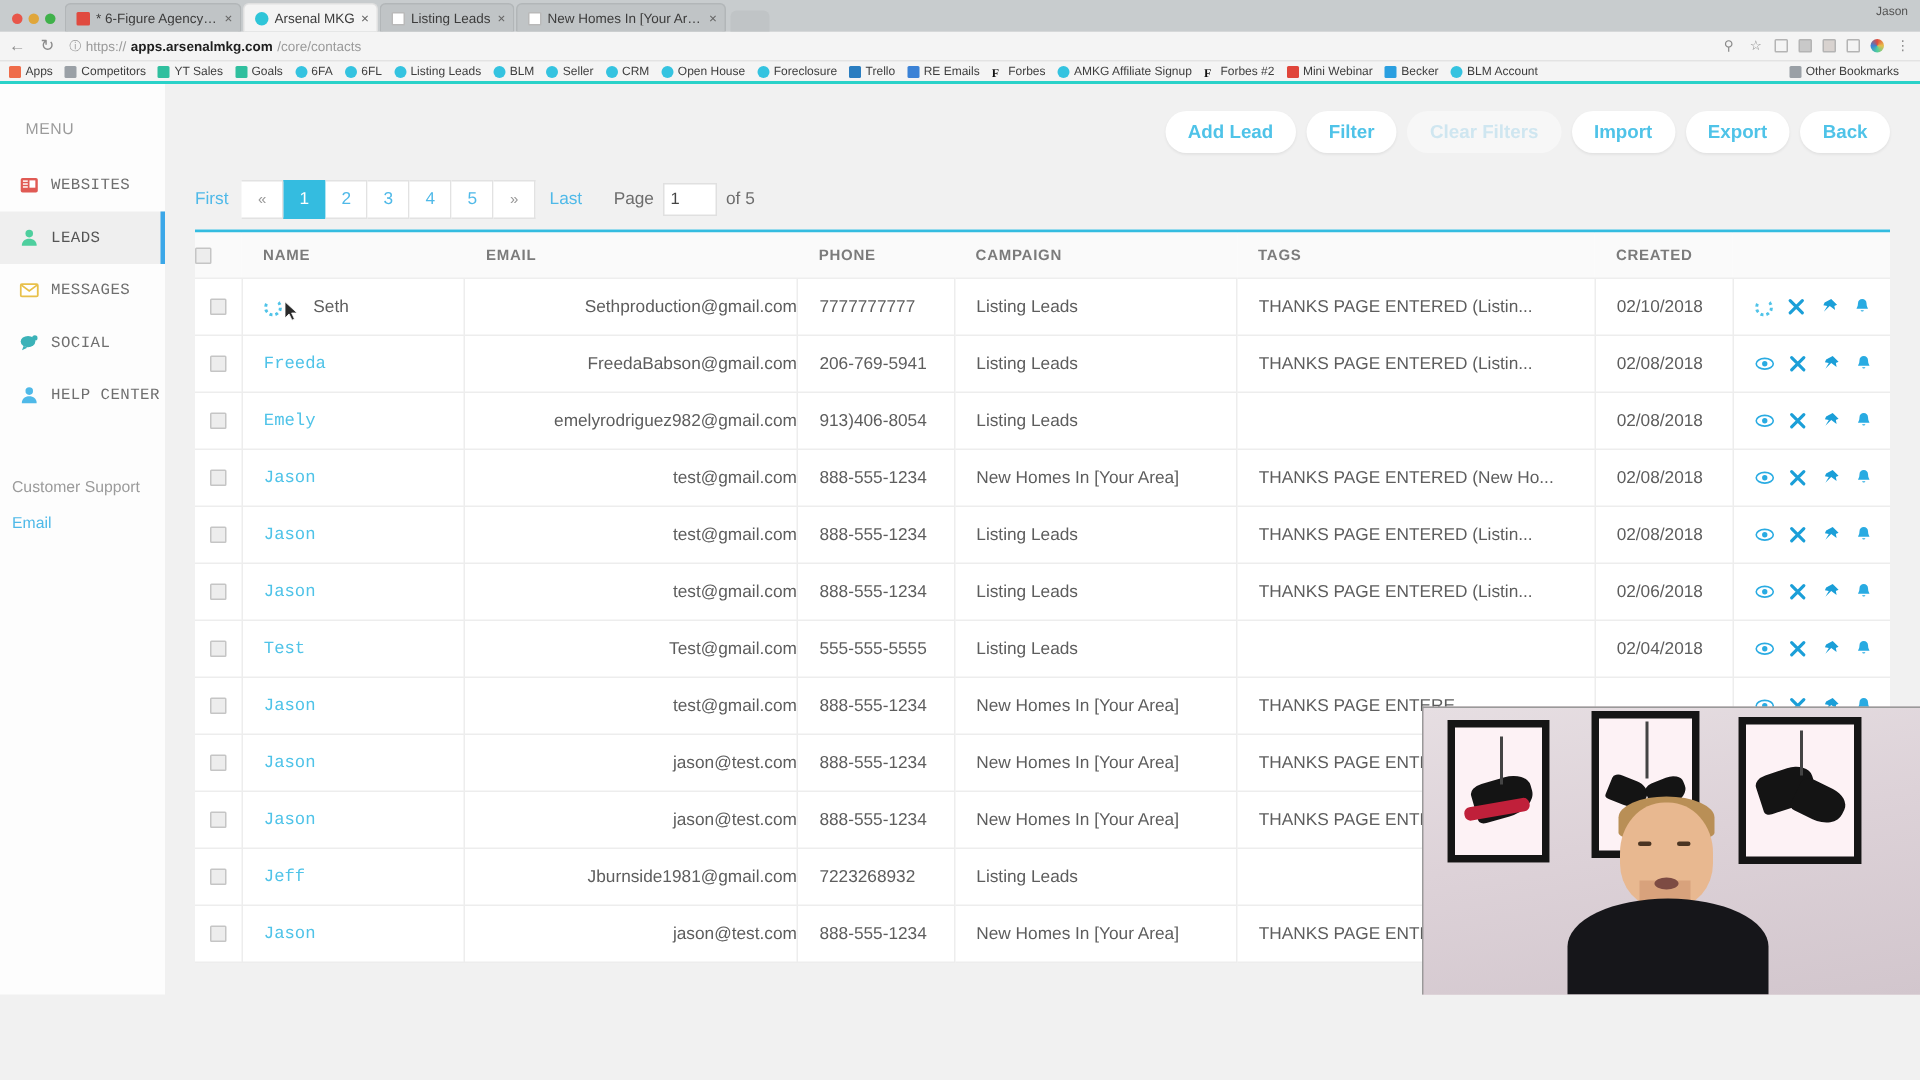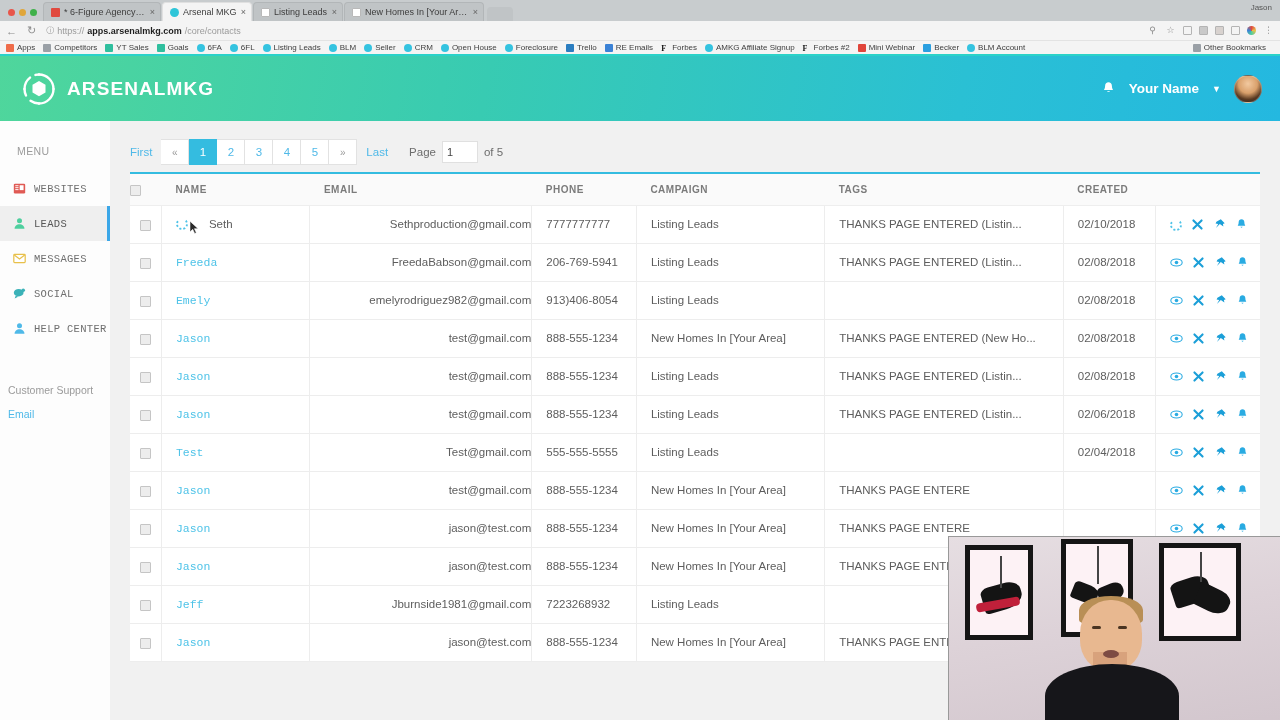--- a/index.html
+++ b/index.html
@@ -391,41 +391,20 @@
       </span>
     <span class="bm bm-right">
         <span class="bm-ico" style="background:#9aa0a6"></span>
         <span>Other Bookmarks</span>
       </span>
   </div>
 </div>
 
 <div id="app">
 
-  <div class="app-header">
-    <div class="brand">
-      <svg width="34" height="34" viewBox="0 0 34 34">
-        <path d="M17 2.5 A14.5 14.5 0 0 1 31.5 17" fill="none" stroke="#fff" stroke-width="2.4" stroke-linecap="round"></path>
-        <path d="M31.5 17 A14.5 14.5 0 0 1 17 31.5" fill="none" stroke="#fff" stroke-width="2.4" stroke-linecap="round"></path>
-        <path d="M17 31.5 A14.5 14.5 0 0 1 2.5 17" fill="none" stroke="#fff" stroke-width="2.4" stroke-linecap="round" stroke-dasharray="9 7"></path>
-        <path d="M2.5 17 A14.5 14.5 0 0 1 17 2.5" fill="none" stroke="#fff" stroke-width="2.4" stroke-linecap="round" stroke-dasharray="13 6"></path>
-        <polygon points="17,9 23.5,12.8 23.5,20.4 17,24.2 10.5,20.4 10.5,12.8" fill="#fff"></polygon>
-      </svg>
-      <span class="brand-text">ARSENALMKG</span>
-    </div>
-    <div class="header-right">
-      <svg width="15" height="15" viewBox="0 0 16 16">
-        <path d="M8 1.4c-2.1 0-3.6 1.6-3.6 3.6 0 3-1.2 3.9-1.2 4.6h9.6c0-.7-1.2-1.6-1.2-4.6 0-2-1.5-3.6-3.6-3.6z" fill="#fff"></path>
-        <path d="M6.5 10.8a1.6 1.6 0 0 0 3 0z" fill="#fff"></path>
-      </svg>
-      <span class="hdr-user">Your Name</span>
-      <span class="hdr-caret">▼</span>
-      <div class="avatar"></div>
-    </div>
-  </div>
 
   <div class="app-body">
 
     <div class="sidebar">
       <div class="menu-label">MENU</div>
 
       <div class="nav-item">
         <svg class="nav-ic" viewBox="0 0 16 16">
           <rect x="1" y="2" width="14" height="12" rx="1.5" fill="#e05a54"></rect>
           <rect x="2.8" y="4" width="4" height="1.2" fill="#fff"></rect>
@@ -468,20 +447,28 @@
         </svg>
         <span>HELP CENTER</span>
       </div>
 
       <div class="support-label">Customer Support</div>
       <a class="support-link">Email</a>
     </div>
 
     <div class="main">
 
+      <div class="toolbar">
+        <button class="pill">Add Lead</button>
+        <button class="pill">Filter</button>
+        <button class="pill disabled">Clear Filters</button>
+        <button class="pill">Import</button>
+        <button class="pill">Export</button>
+        <button class="pill">Back</button>
+      </div>
 
       <div class="pager-row">
         <span class="pg-word" style="margin-left:0">First</span>
         <span class="pg-box arrow">«</span>
         <span class="pg-box active">1</span>
         <span class="pg-box">2</span>
         <span class="pg-box">3</span>
         <span class="pg-box">4</span>
         <span class="pg-box">5</span>
         <span class="pg-box arrow">»</span>

